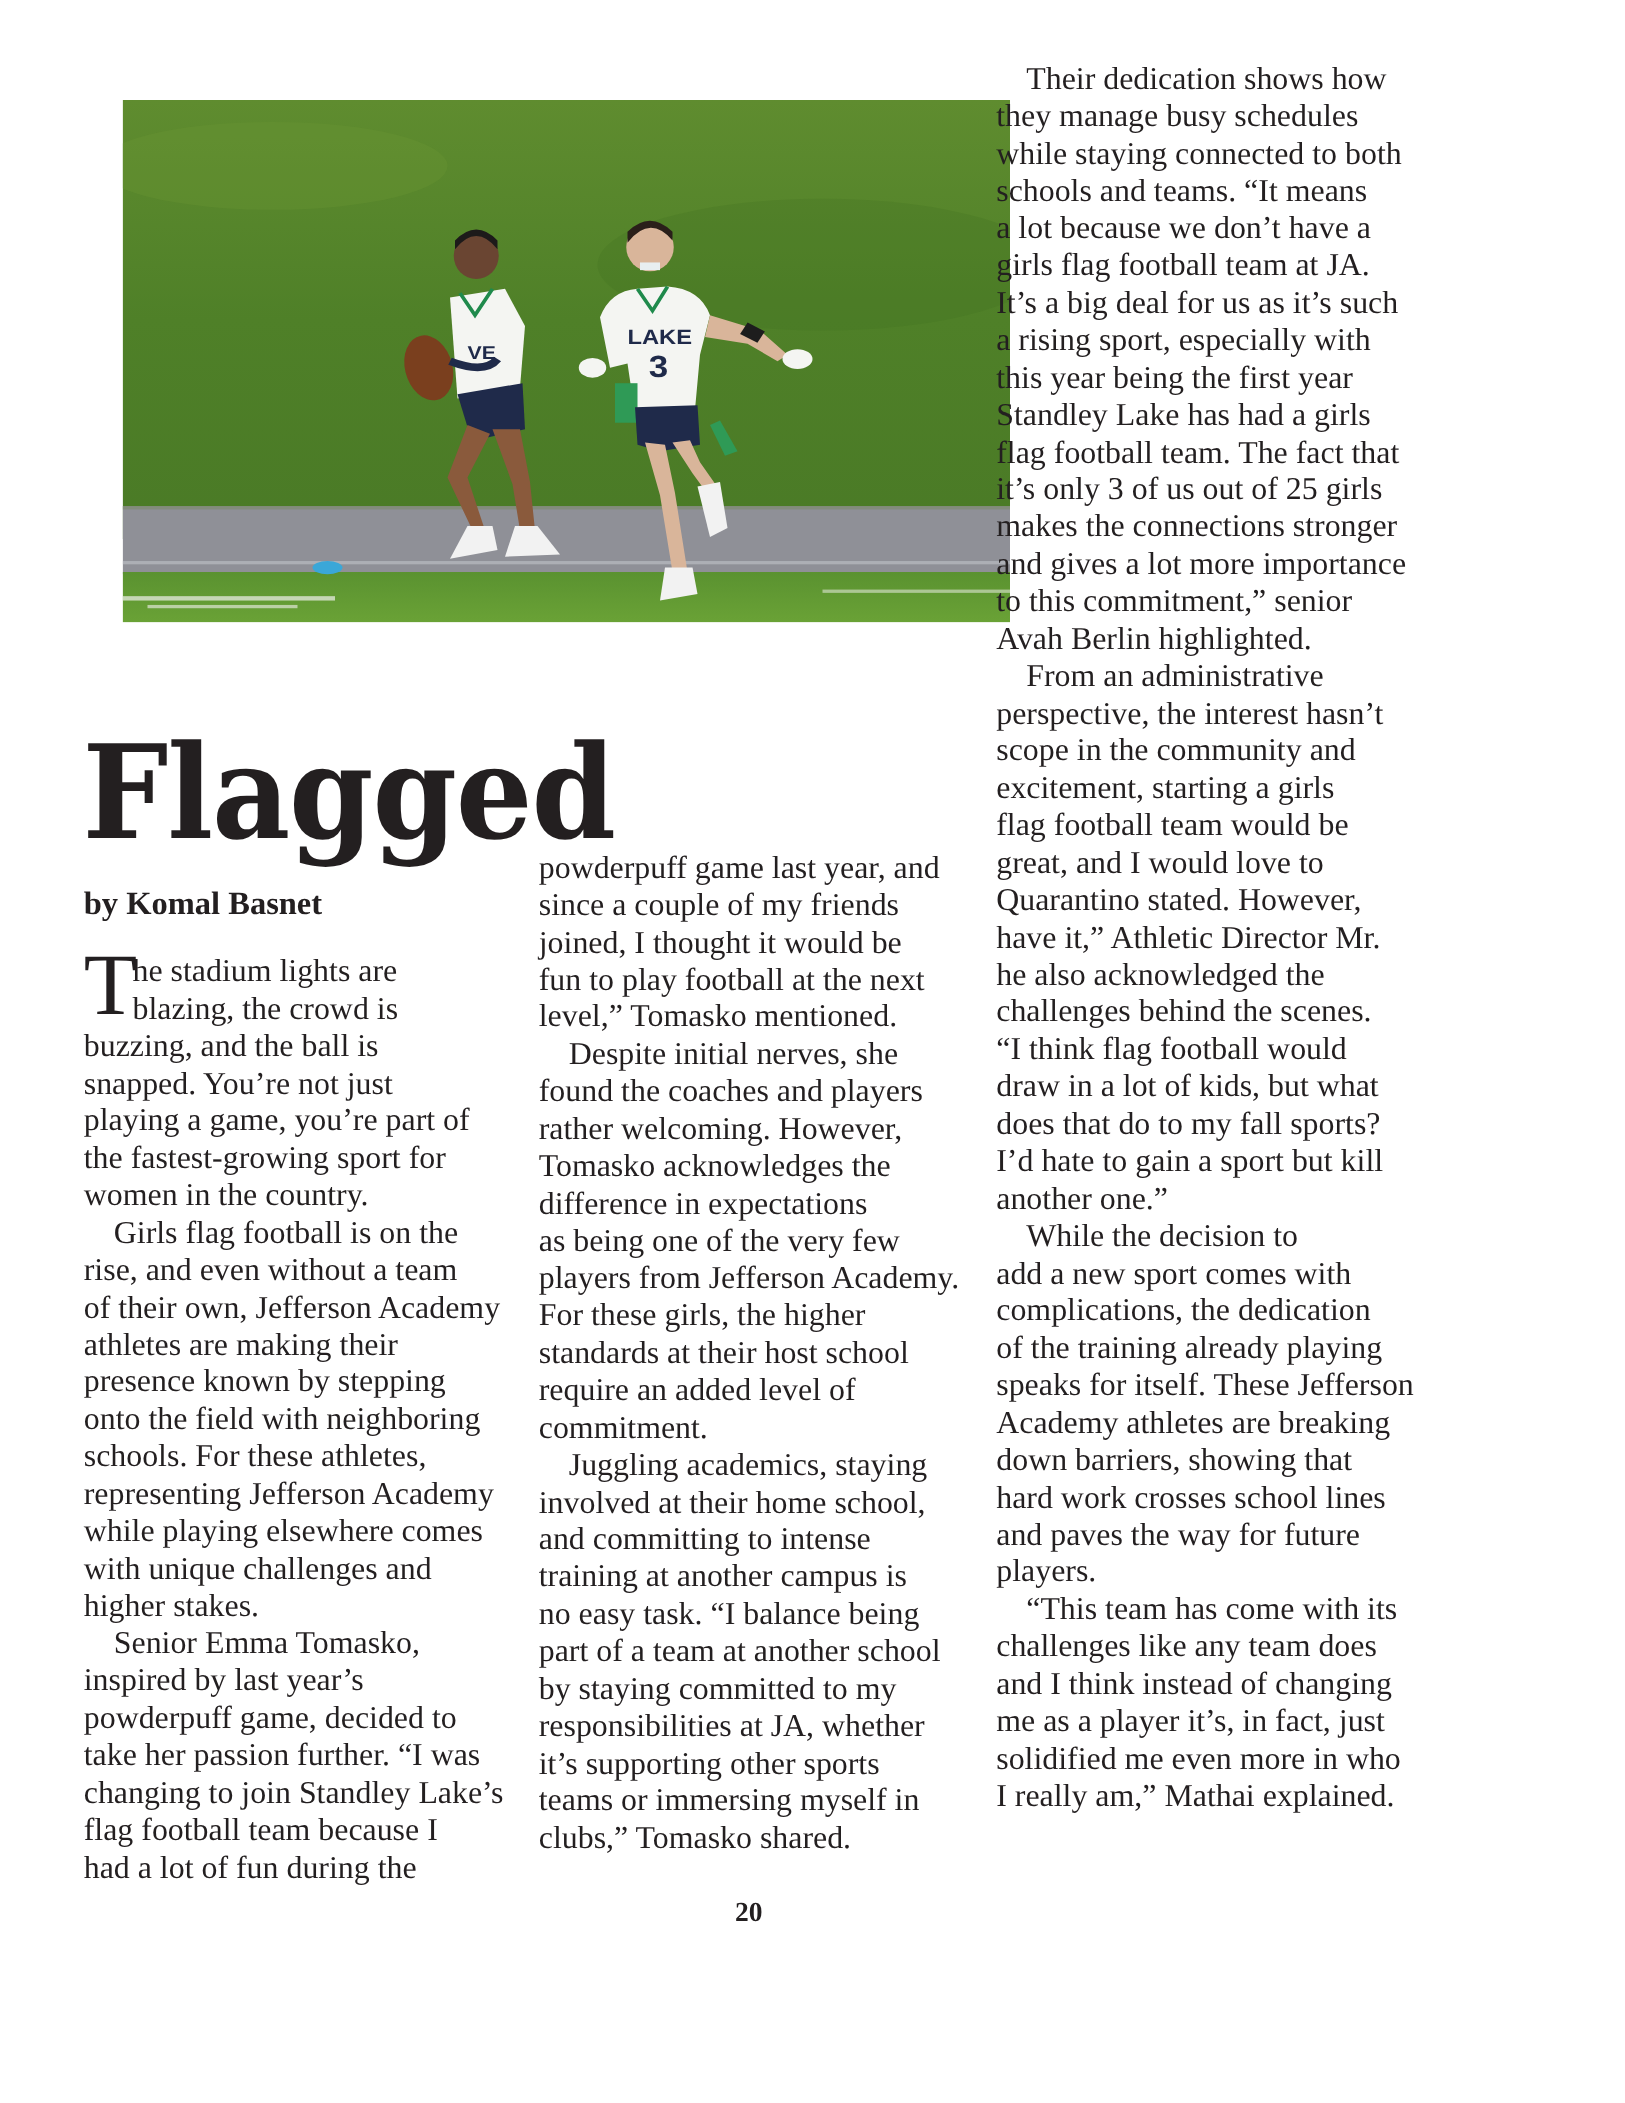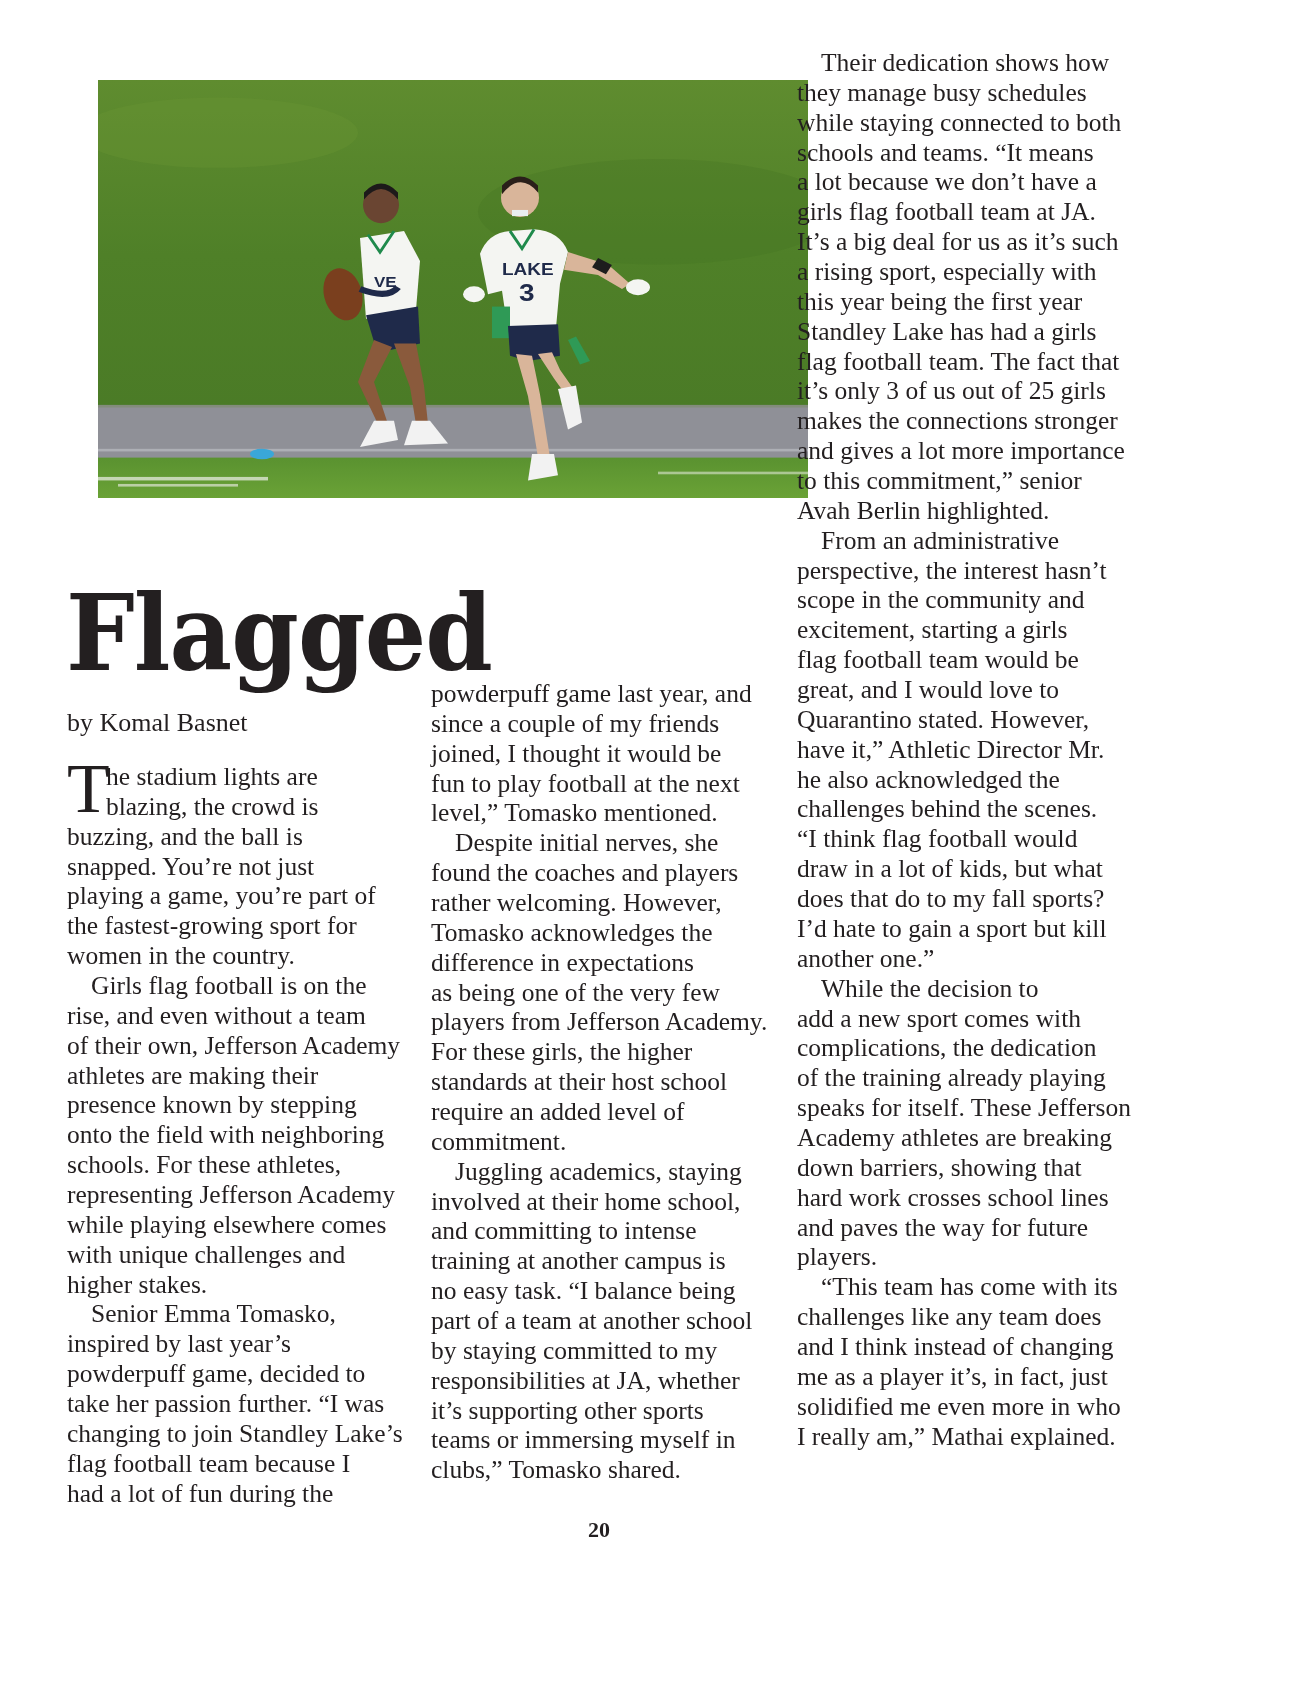--- a/index.html
+++ b/index.html
@@ -17,21 +17,21 @@
   .headline {
     position: absolute; left: 66px; top: 582px;
     font-family: "DejaVu Serif", "Liberation Serif", serif;
     font-weight: bold; font-size: 104px; line-height: 104px;
     letter-spacing: -1px; color: #231f20; margin: 0;
     transform: scaleX(0.93); transform-origin: left top;
   }
   .byline {
     position: absolute; left: 67px; top: 706px;
     font-family: "Liberation Serif", serif;
-    font-weight: normal; font-size: 26px; line-height: 34px; color: #231f20;
+    font-weight: bold; font-size: 26px; line-height: 34px; color: #231f20;
   }
   .col {
     position: absolute;
     font-family: "Liberation Serif", serif;
     font-size: 25.5px; line-height: 29.87px; color: #231f20;
     white-space: nowrap;
   }
   .col .ln { display: block; height: 29.87px; }
   .col .ind { padding-left: 24px; }
   .col1 { left: 67px; top: 762px; }

